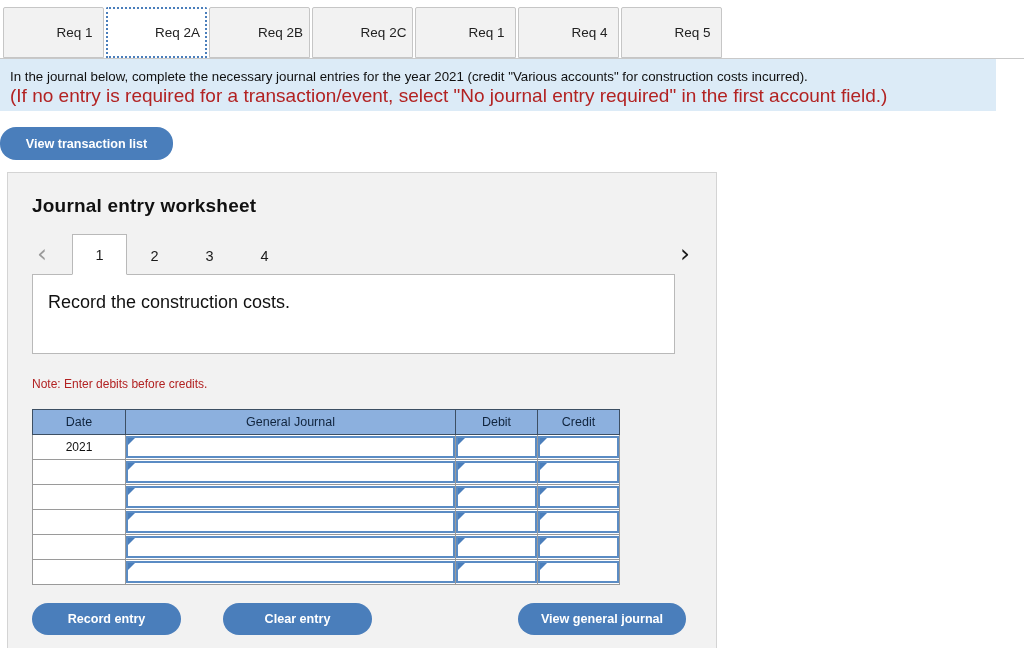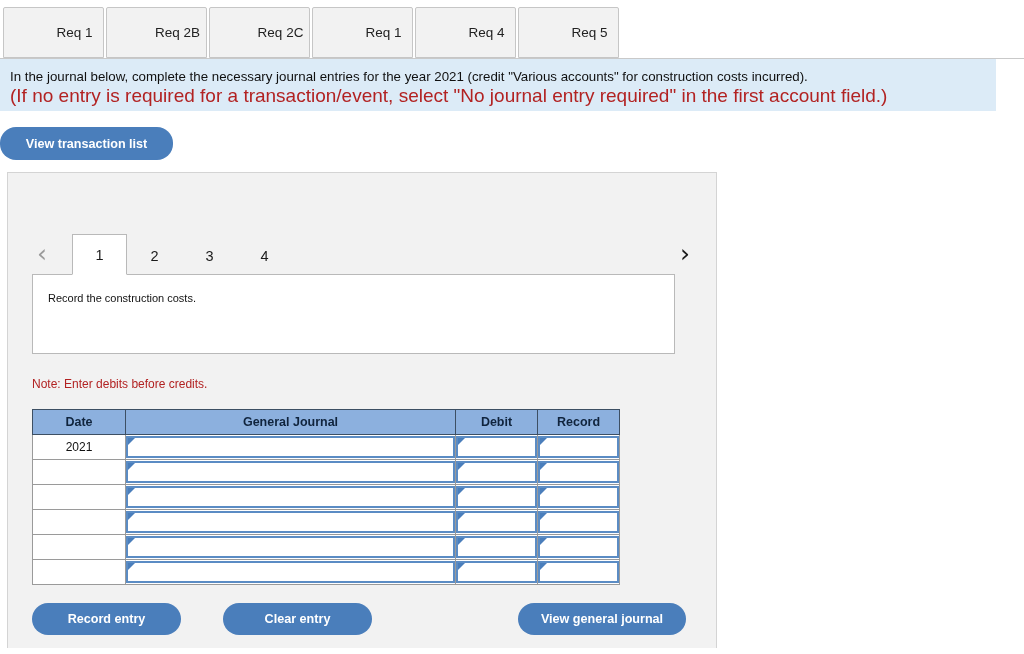--- a/index.html
+++ b/index.html
@@ -190,21 +190,21 @@
     height: 80px;
     box-sizing: border-box;
     background: #ffffff;
     border: 1px solid #b9b9b9;
     z-index: 1;
   }
   .txn-text {
     position: absolute;
     left: 15px;
     top: 17px;
-    font-size: 11px;
+    font-size: 18px;
     color: #111111;
   }
 
   .note {
     position: absolute;
     left: 24px;
     top: 204px;
     font-size: 12px;
     color: #b22222;
   }
@@ -214,21 +214,21 @@
     position: absolute;
     left: 24px;
     top: 236px;
     border-collapse: collapse;
     table-layout: fixed;
   }
   .jtable th {
     background: #8cb0de;
     border: 1px solid #3d4f63;
     font-size: 12.5px;
-    font-weight: bold;
+    font-weight: normal;
     color: #10243d;
     height: 24px;
     padding: 0;
   }
   .col-date  { width: 92px; }
   .col-gj    { width: 329px; }
   .col-debit { width: 81px; }
   .col-credit{ width: 81px; }
 
   .jtable td {
@@ -288,37 +288,39 @@
     width: 168px;
     height: 32px;
   }
 </style>
 </head>
 <body>
 
 <div class="req-tabbar">
   <div class="req-tabs" id="req-tabs">
       <div class="req-tab">Req 1</div>
+      <div class="req-tab active">Req 2A</div>
       <div class="req-tab">Req 2B</div>
       <div class="req-tab">Req 2C</div>
       <div class="req-tab">Req 1</div>
       <div class="req-tab">Req 4</div>
       <div class="req-tab">Req 5</div>
     </div>
 </div>
 
 <div class="instructions">
   <div class="instr-main">In the journal below, complete the necessary journal entries for the year 2021 (credit "Various accounts" for construction costs incurred).</div>
   <div class="instr-note">(If no entry is required for a transaction/event, select "No journal entry required" in the first account field.)</div>
 </div>
 
 <button class="btn" id="view-transaction-list">View transaction list</button>
 
 <div class="worksheet">
 
+  <div class="ws-title">Journal entry worksheet</div>
 
   <div class="pager">
     <div class="chev chev-prev">‹</div>
     <div class="pagenums" id="pagenums">
         <div class="pagenum active">1</div>
         <div class="pagenum">2</div>
         <div class="pagenum">3</div>
         <div class="pagenum">4</div>
       </div>
     <div class="chev chev-next">›</div>
@@ -335,21 +337,21 @@
       <col class="col-date">
         <col class="col-gj">
         <col class="col-debit">
         <col class="col-credit">
     </colgroup>
     <thead>
       <tr>
         <th class="col-date">Date</th>
         <th class="col-gj">General Journal</th>
         <th class="col-debit">Debit</th>
-        <th class="col-credit">Record</th>
+        <th class="col-credit">Credit</th>
       </tr>
     </thead>
     <tbody id="jbody">
         <tr>
           <td class="date-cell">2021</td>
           <td class="input-cell">
             <div class="fieldbox"></div>
           </td>
           <td class="input-cell">
             <div class="fieldbox"></div>

